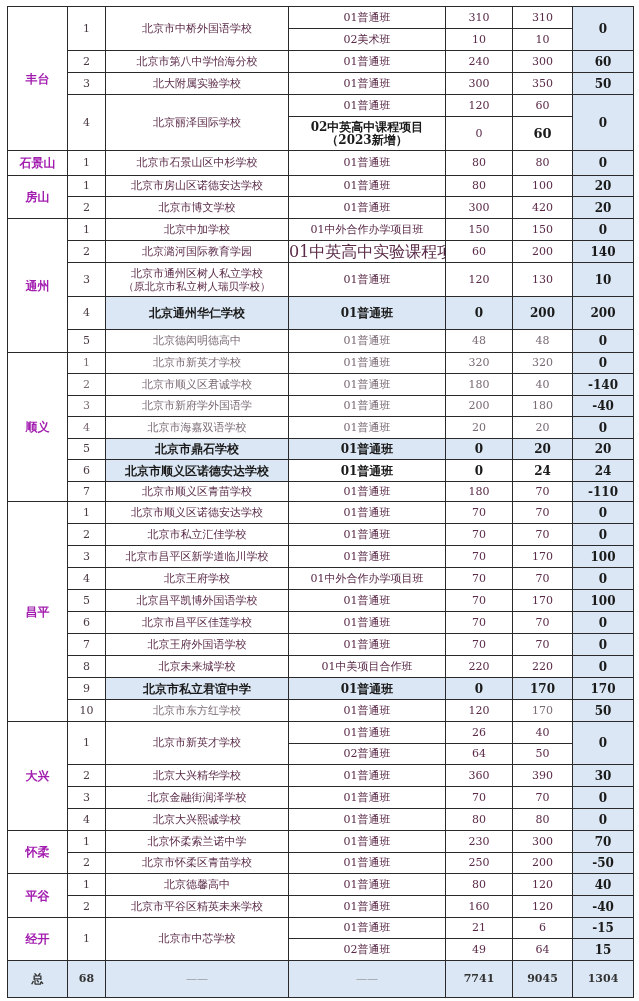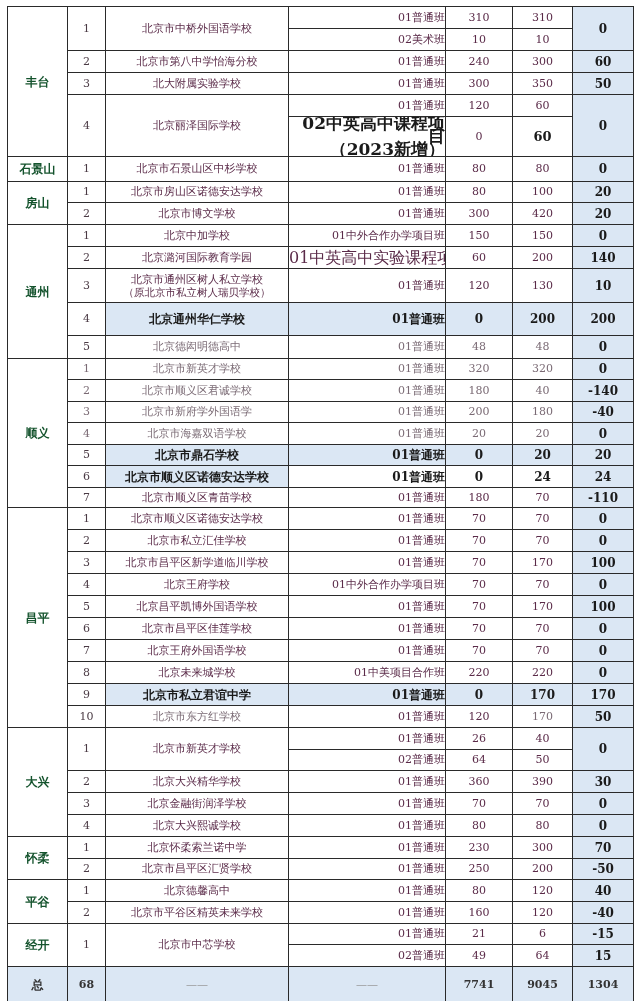--- a/index.html
+++ b/index.html
@@ -2,24 +2,24 @@
 <html><head>
 <meta charset="utf-8">
 <style>
   html, body { margin:0; padding:0; background:#ffffff; }
   body { width:639px; height:1001px; position:relative; overflow:hidden;
          font-family:"DejaVu Serif", "Liberation Serif", serif; }
   table { position:absolute; left:7px; top:6px; border-collapse:collapse;
           table-layout:fixed; width:626px; }
   td { border:1px solid #2a2a2a; padding:0; text-align:center; vertical-align:middle;
        font-size:11px; color:#5a3346; line-height:12px; overflow:hidden; white-space:nowrap; }
-  td.district { font-weight:bold; color:#14532d; font-size:12px; font-family:"DejaVu Sans","Liberation Sans",sans-serif; }
+  td.district { font-weight:bold; color:#a21caf; font-size:12px; font-family:"DejaVu Sans","Liberation Sans",sans-serif; }
   td.idx { color:#4a3a44; }
   td.school { color:#5a2a48; }
-  td.cls { color:#5a2a48;text-align:right; }
+  td.cls { color:#5a2a48; }
   td.num { color:#5a2a48; }
   td.diff { background:#dbe7f4; color:#1a1a1a; font-weight:bold; font-size:12px; }
   tr.hl td.school, tr.hl td.cls, tr.hl td.num { background:#dbe7f4; color:#1a1a1a; font-weight:bold; font-size:12px; }
   td.bold { font-weight:bold; color:#1a1a1a; }
   tr.total td { background:#dbe7f4; color:#333; font-weight:bold; }
   .wrap { white-space:normal; line-height:13px; }
   td.faint { color:#7a6a74; }
 </style>
 </head>
 <body>
@@ -68,21 +68,21 @@
     </tr>
     <tr style="height:22px">
       <td class="idx" rowspan="2">4</td>
       <td class="school" rowspan="2">北京丽泽国际学校</td>
       <td class="cls">01普通班</td>
       <td class="num">120</td>
       <td class="num">60</td>
       <td class="diff" rowspan="2">0</td>
     </tr>
     <tr style="height:34px">
-      <td class="cls bold wrap" style="font-size:17px;">
+      <td class="cls bold wrap" style="font-size:12px;">
         <div>02中英高中课程项目</div>
         <div>（2023新增）</div>
       </td>
       <td class="num">0</td>
       <td class="num bold" style="font-size:13px;">60</td>
     </tr>
 
     <tr style="height:25px">
       <td class="district">石景山</td>
       <td class="idx">1</td>
@@ -339,21 +339,21 @@
       <td class="district" rowspan="2">怀柔</td>
       <td class="idx">1</td>
       <td class="school">北京怀柔索兰诺中学</td>
       <td class="cls">01普通班</td>
       <td class="num">230</td>
       <td class="num">300</td>
       <td class="diff">70</td>
     </tr>
     <tr style="height:21px">
       <td class="idx">2</td>
-      <td class="school">北京市昌平区汇贤学校</td>
+      <td class="school">北京市怀柔区青苗学校</td>
       <td class="cls">01普通班</td>
       <td class="num">250</td>
       <td class="num">200</td>
       <td class="diff">-50</td>
     </tr>
 
     <tr style="height:22px">
       <td class="district" rowspan="2">平谷</td>
       <td class="idx">1</td>
       <td class="school">北京德馨高中</td>

